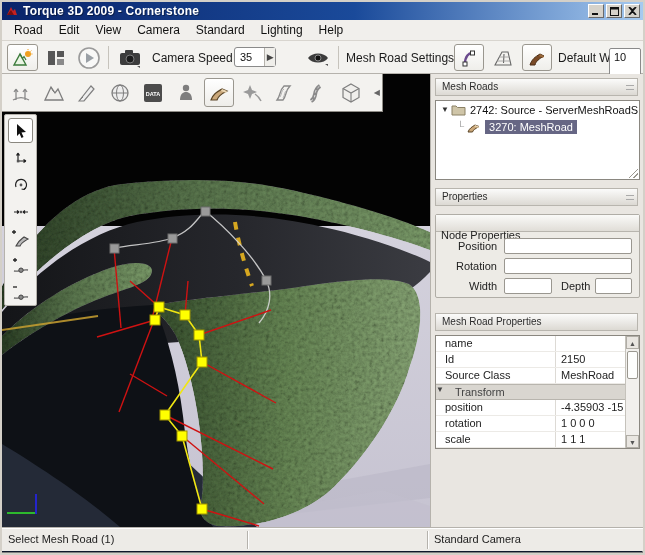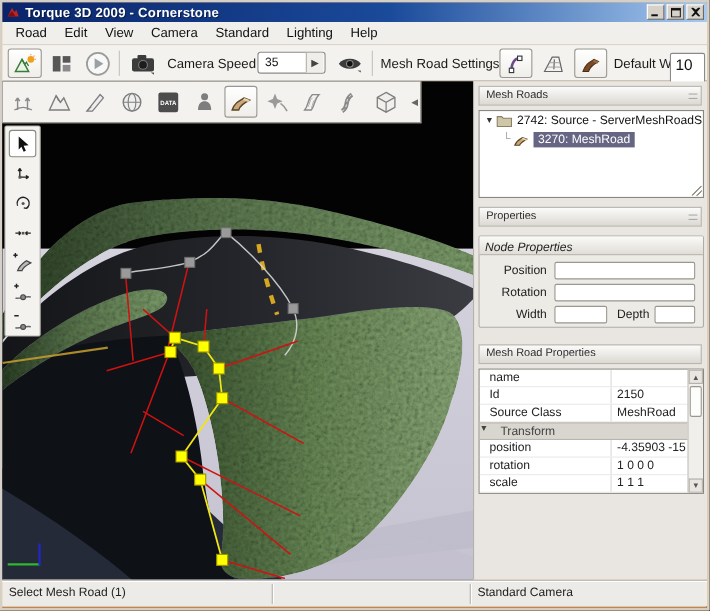--- a/index.html
+++ b/index.html
@@ -1,36 +1,36 @@
 <!DOCTYPE html>
 <html><head>
 <meta charset="utf-8">
 <style>
   * { margin:0; padding:0; box-sizing:border-box; font-family:"Liberation Sans",sans-serif; }
   html,body { background:#808080; }
-  #window{ position:relative; width:645px; height:555px; background:#fdba74; border:2px solid #d4d0c8; overflow:hidden; box-shadow:inset -1px -1px 0 #808080; }
+  #window{ position:relative; width:645px; height:555px; background:#0f172a; border:2px solid #d4d0c8; overflow:hidden; box-shadow:inset -1px -1px 0 #808080; }
 
   
   #titlebar{ position:absolute; left:0; top:0; width:641px; height:18px; background:linear-gradient(90deg,#0a246a 0%,#1a4a9a 55%,#a6caf0 100%); display:flex; align-items:center; padding:0 3px; }
   #titlebar .ttl{ color:#fff; font-size:12px; font-weight:bold; margin-left:4px; letter-spacing:.2px; text-shadow:1px 1px 0 rgba(0,0,0,.4); white-space:nowrap; }
   .winbtns{ margin-left:auto; display:flex; gap:2px; }
   .wbtn{ width:16px; height:14px; background:#d6d2ca; border:1px solid; border-color:#fff #6a6a6a #6a6a6a #fff; display:flex; align-items:center; justify-content:center; font-size:9px; font-weight:bold; color:#111; line-height:1; }
   
   #menubar{ position:absolute; left:0; top:18px; width:641px; height:21px; background:#f1efec; border-bottom:1px solid #d8d5cf; display:flex; align-items:center; padding-left:4px; }
   .menu-item{ font-size:12px; color:#111; padding:2px 8px; }
   
   #toolbar1{ position:absolute; left:0; top:39px; width:641px; height:33px; background:#f3f2ef; border-bottom:1px solid #b5b2ac; }
   .tbtn{ position:absolute; top:3px; height:27px; background:#f3f2ef; border:1px solid transparent; border-radius:3px; display:flex; align-items:center; justify-content:center; }
   .tbtn.active{ background:linear-gradient(#ffffff,#efeeea); border-color:#9a978f; }
   .tsep{ position:absolute; top:5px; width:1px; height:23px; background:#c6c3bc; }
   .tlabel{ position:absolute; font-size:12px; color:#1a1a1a; top:10px; white-space:nowrap; }
   .combo{ position:absolute; top:6px; height:20px; background:#fff; border:1px solid #8a8a8a; border-radius:3px; display:flex; }
   .combo .val{ font-size:11px; color:#111; padding:3px 0 0 5px; width:42px; }
   .combo .arr{ width:16px; border-left:1px solid #b5b2ac; background:#efeeea; color:#444; font-size:9px; text-align:center; padding-top:4px; }
-  .tinput{ position:absolute; top:7px; height:36px; background:#fff; border:1px solid #8a8a8a; border-radius:2px; font-size:14px; color:#111; padding:2px 0 0 4px; }
+  .tinput{ position:absolute; top:7px; height:36px; background:#fff; border:1px solid #8a8a8a; border-radius:2px; font-size:11px; color:#111; padding:2px 0 0 4px; }
   
   #toolbar2{ position:absolute; left:0; top:72px; width:381px; height:38px; background:#f3f2ef; border-right:1px solid #8f8c86; border-bottom:1px solid #8f8c86; }
   .t2btn{ position:absolute; top:4px; width:30px; height:29px; border:1px solid transparent; border-radius:3px; display:flex; align-items:center; justify-content:center; }
   .t2btn.active{ background:linear-gradient(#ffffff,#eeede9); border-color:#9a978f; }
   .t2overflow{ position:absolute; right:2px; top:14px; font-size:8px; color:#666; }
   
   #viewport{ position:absolute; left:0; top:72px; width:428px; height:453px; background:#000; }
   
   #palette{ position:absolute; left:2px; top:112px; width:33px; height:192px; background:#f3f2ef; border:1px solid #b5b2ac; border-radius:2px; }
   .pbtn{ position:absolute; left:3px; width:25px; height:25px; border:1px solid transparent; border-radius:3px; display:flex; align-items:center; justify-content:center; }
@@ -41,21 +41,21 @@
   .phdr .grip{ position:absolute; right:3px; top:6px; width:8px; height:5px; border-top:1px solid #aaa; border-bottom:1px solid #aaa; }
   #treebox{ position:absolute; left:4px; top:26px; width:205px; height:80px; background:#fff; border:1px solid #8a8780; overflow:hidden; }
   .trow{ height:17px; display:flex; align-items:center; white-space:nowrap; font-size:11px; color:#111; }
   .tw-arrow{ width:10px; margin-left:5px; font-size:8px; color:#333; }
   .tw-conn{ color:#999; font-size:10px; margin-left:21px; }
   .sel-label{ background:#666684; color:#fff; padding:1px 4px; }
   .resize-grip{ position:absolute; right:1px; bottom:1px; width:9px; height:9px; background:
     linear-gradient(135deg,transparent 45%,#9a978f 45%,#9a978f 55%,transparent 55%),
     linear-gradient(135deg,transparent 70%,#9a978f 70%,#9a978f 80%,transparent 80%); }
   .npbox{ position:absolute; left:4px; top:140px; width:205px; height:84px; background:#edebe6; border:1px solid #b0ada6; border-radius:2px; }
-  .npbar{ height:17px; background:linear-gradient(#fafaf8,#e0ddd7); border-bottom:1px solid #b8b5ae; font-size:11px; color:#222; padding:4px 0 0 5px;font-style:italic; }
+  .npbar{ height:17px; background:linear-gradient(#fafaf8,#e0ddd7); border-bottom:1px solid #b8b5ae; font-size:11px; color:#222; padding:14px 0 0 5px; }
   .nprow{ position:absolute; font-size:11px; color:#222; }
   .npinput{ position:absolute; height:16px; background:#fff; border:1px solid #9a9790; border-radius:2px; }
   
   #proptable{ position:absolute; left:4px; top:261px; width:205px; height:114px; background:#fff; border:1px solid #8a8780; overflow:hidden; }
   .prow{ height:16px; display:flex; font-size:11px; color:#222; border-bottom:1px solid #eceae6; }
   .prow .k{ width:120px; padding:1px 0 0 9px; border-right:1px solid #dddad5; overflow:hidden; white-space:nowrap; }
   .prow .v{ flex:1; padding:1px 0 0 5px; overflow:hidden; white-space:nowrap; }
   .prow.group{ background:#d9d6d0; border-top:1px solid #b8b5ae; border-bottom:1px solid #b8b5ae; color:#444; }
   .prow.group .k{ border-right:none; width:auto; padding-left:6px; }
   .garrow{ font-size:8px; margin-right:5px; color:#444; }
@@ -137,21 +137,21 @@
     <div class="tsep" style="left:106px;"></div>
     <div class="tbtn" style="left:112px;width:31px;">
       <svg width="24" height="22" viewBox="0 0 24 22">
         <rect x="7" y="3" width="8" height="4" rx="1" fill="#3c3c3c"></rect>
         <rect x="2" y="6" width="20" height="12" rx="2" fill="#3c3c3c"></rect>
         <circle cx="12" cy="12" r="4" fill="#1c1c1c" stroke="#7a7a7a"></circle>
         <path d="M19,19 L22,19 L22,21 Z" fill="#555"></path>
       </svg>
     </div>
     <div class="tlabel" style="left:150px;">Camera Speed</div>
-    <div class="combo" style="left:232px;width:62px;justify-content:center;">
+    <div class="combo" style="left:232px;width:42px;justify-content:center;">
       <div class="val">35</div>
       <div class="arr">▶</div>
     </div>
     <div class="tbtn" style="left:300px;width:31px;">
       <svg width="24" height="18" viewBox="0 0 24 18">
         <path d="M2,9 C6,3 18,3 22,9 C18,15 6,15 2,9 Z" fill="#3c3c3c"></path>
         <circle cx="12" cy="9" r="3" fill="#111" stroke="#888"></circle>
         <path d="M19,15 L22,15 L22,17 Z" fill="#555"></path>
       </svg>
     </div>

